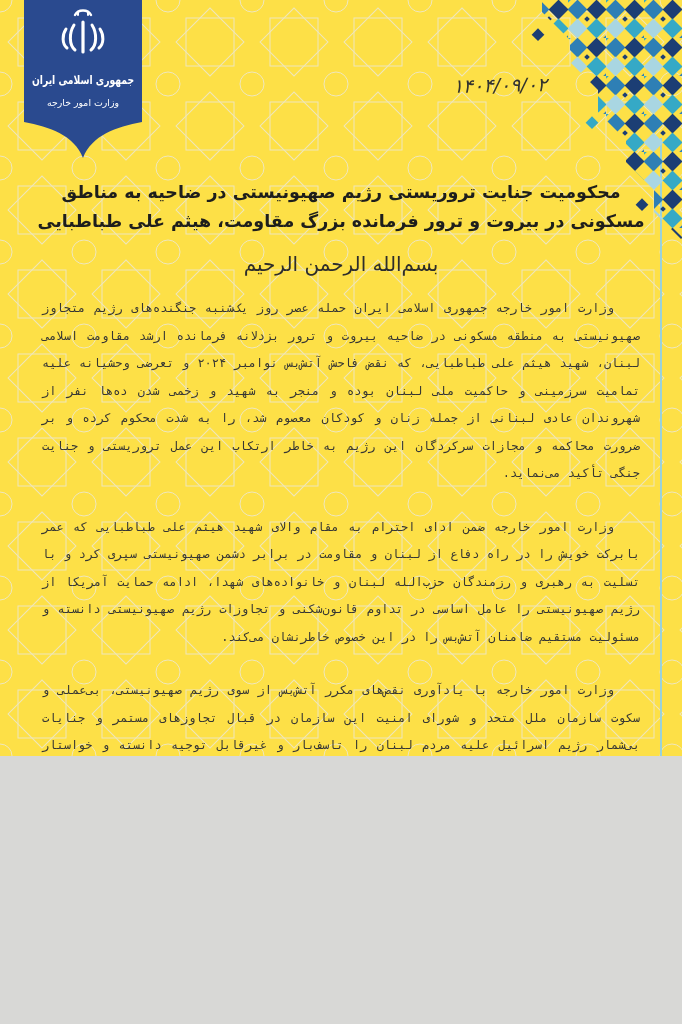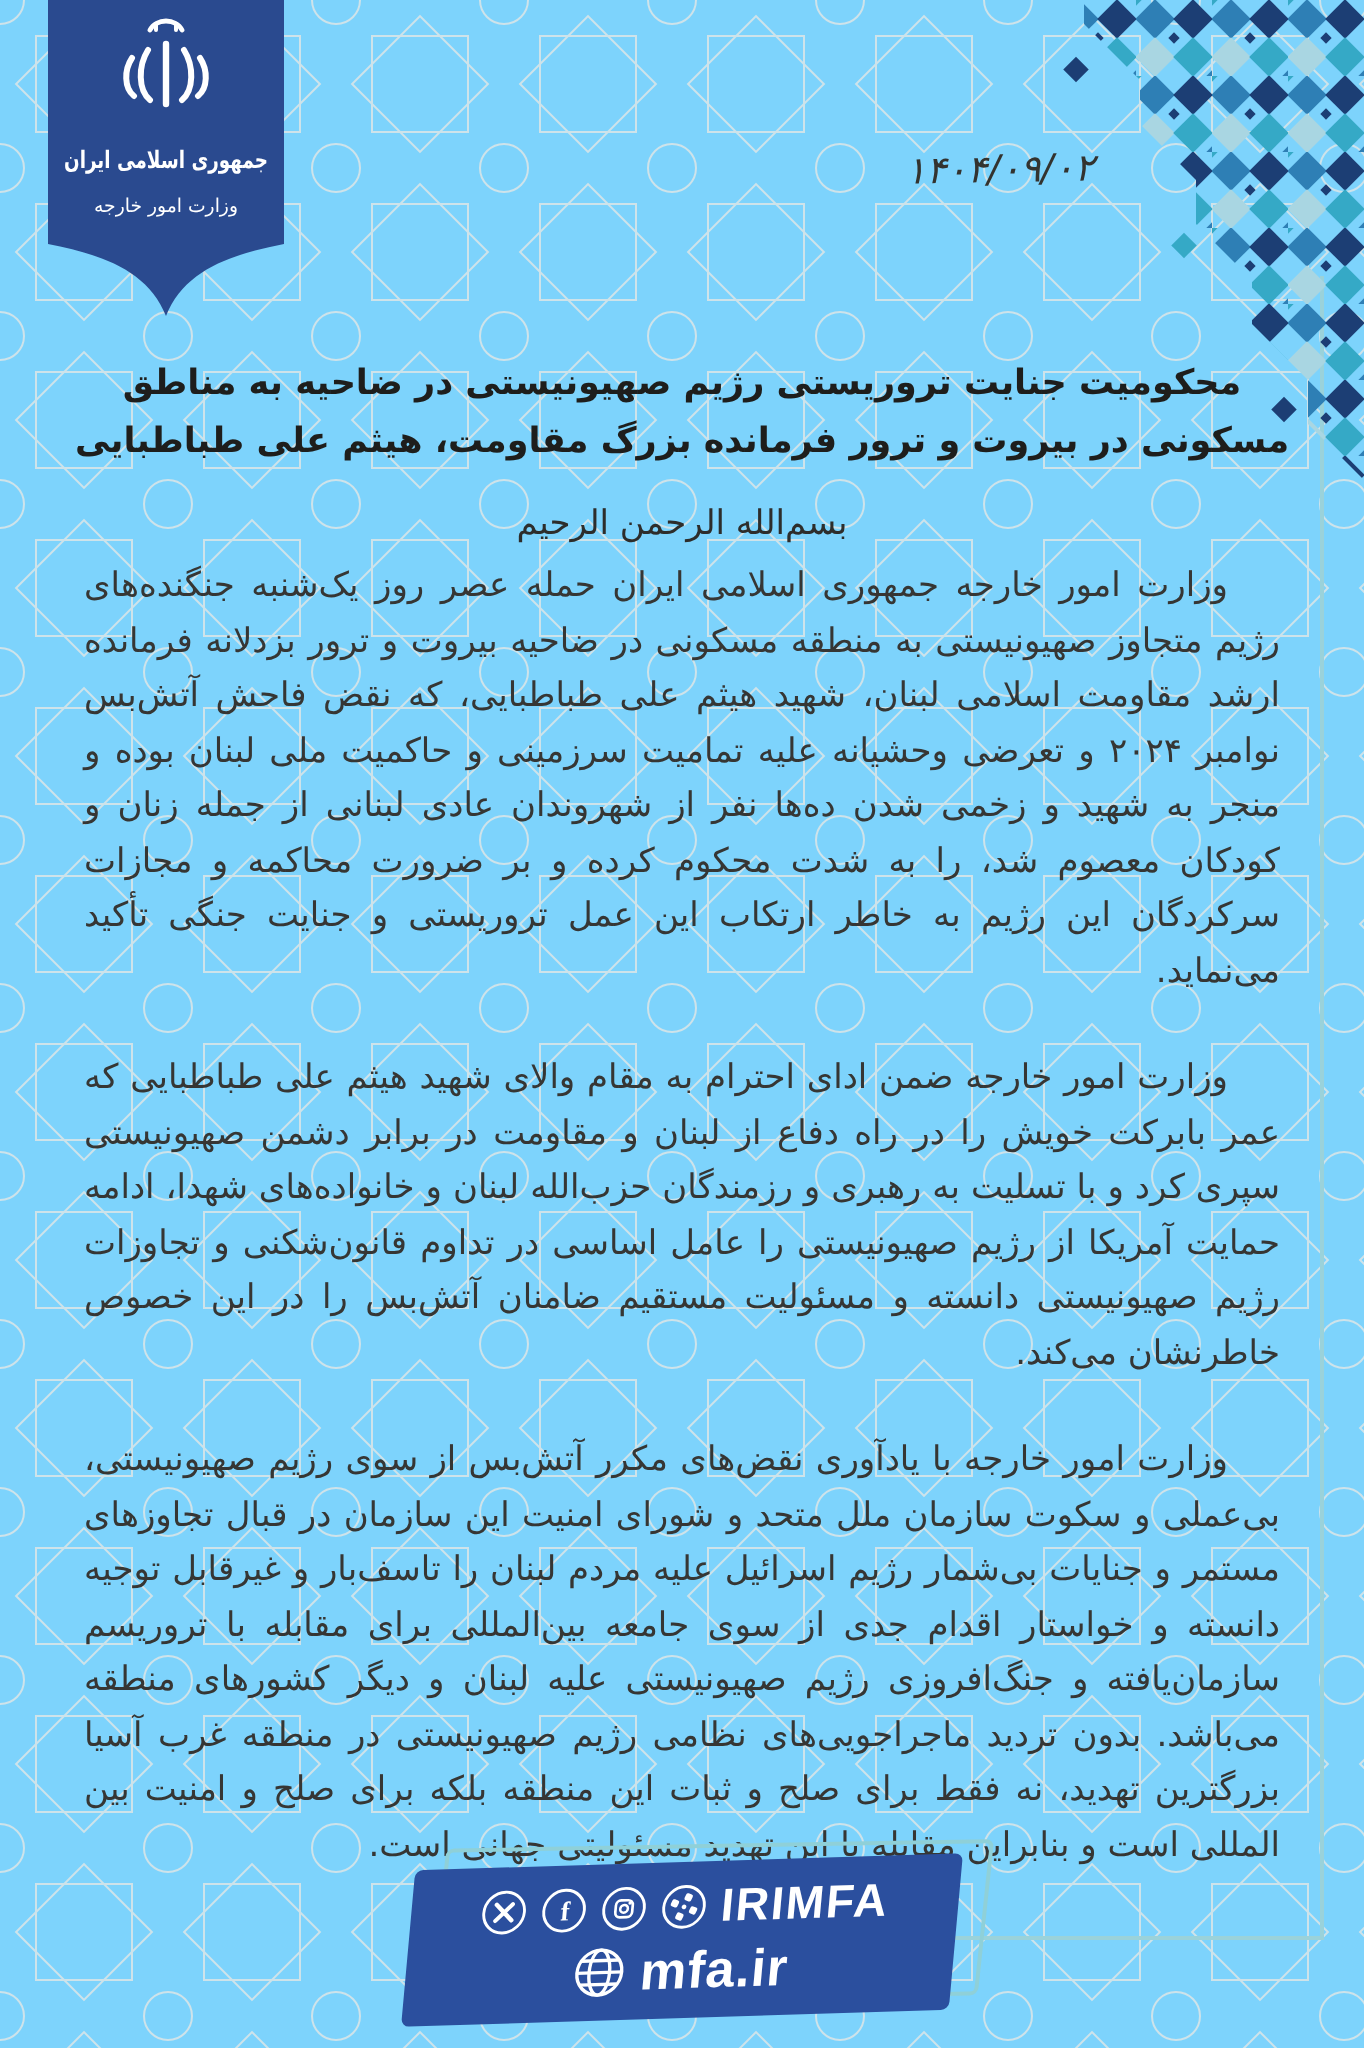--- a/index.html
+++ b/index.html
@@ -1,19 +1,19 @@
 <!DOCTYPE html>
 <html lang="fa"><head>
 <meta charset="utf-8">
 <style>
   * { margin:0; padding:0; box-sizing:border-box; }
   html,body { background:#d8d8d6; }
   .page {
-    position:relative; width:682px; height:1024px; margin:0 auto;
-    background:#7dd3fc; overflow:hidden;
+    position:relative; width:682px; height:756px; margin:0 auto;
+    background:#fde047; overflow:hidden;
     font-family:"DejaVu Sans", sans-serif;
     padding-left:24px;
   }
   .wm-layer { position:absolute; inset:0; z-index:0; }
 
   
   .line-v { position:absolute; z-index:1; left:660px; top:138px; width:2px; height:832px; background:#9ad2da; }
   .line-h { position:absolute; z-index:1; left:436px; top:968px; width:225px; height:2px; background:#9ad2da; }
 
   
@@ -33,28 +33,28 @@
   
   .title {
     position:absolute; z-index:2; left:20px; right:20px; top:178px;
     text-align:center; direction:rtl; color:#1e1e1c;
     font-weight:bold; font-size:17.5px; line-height:29px;
   }
   .title .t-line { display:block; white-space:nowrap; }
 
   .bismillah {
     position:absolute; z-index:2; left:0; right:0; top:252px;
-    text-align:center; direction:rtl; font-size:17px; color:#2d2d2b;
+    text-align:center; direction:rtl; font-size:20px; color:#2d2d2b;
   }
 
   
   .body-text {
-    position:absolute; z-index:2; left:42px; right:42px; top:280px;
+    position:absolute; z-index:2; left:42px; right:42px; top:296px;
     direction:rtl; text-align:justify; color:#363634;
-    font-size:17px; line-height:27.5px;
+    font-size:12px; line-height:27.5px;font-family:Liberation Mono, monospace;
   }
   .body-text p { text-indent:26px; margin-bottom:26px; }
 
   
   .badge-wrap { position:absolute; z-index:3; left:204px; top:931px; width:274px; height:78px; }
   .badge-outline {
     position:absolute; inset:0; border:2px solid #8fd0d8; border-radius:4px;
     transform:translate(15px,-9px) rotate(-1deg) skewX(-7deg);
   }
   .badge {

